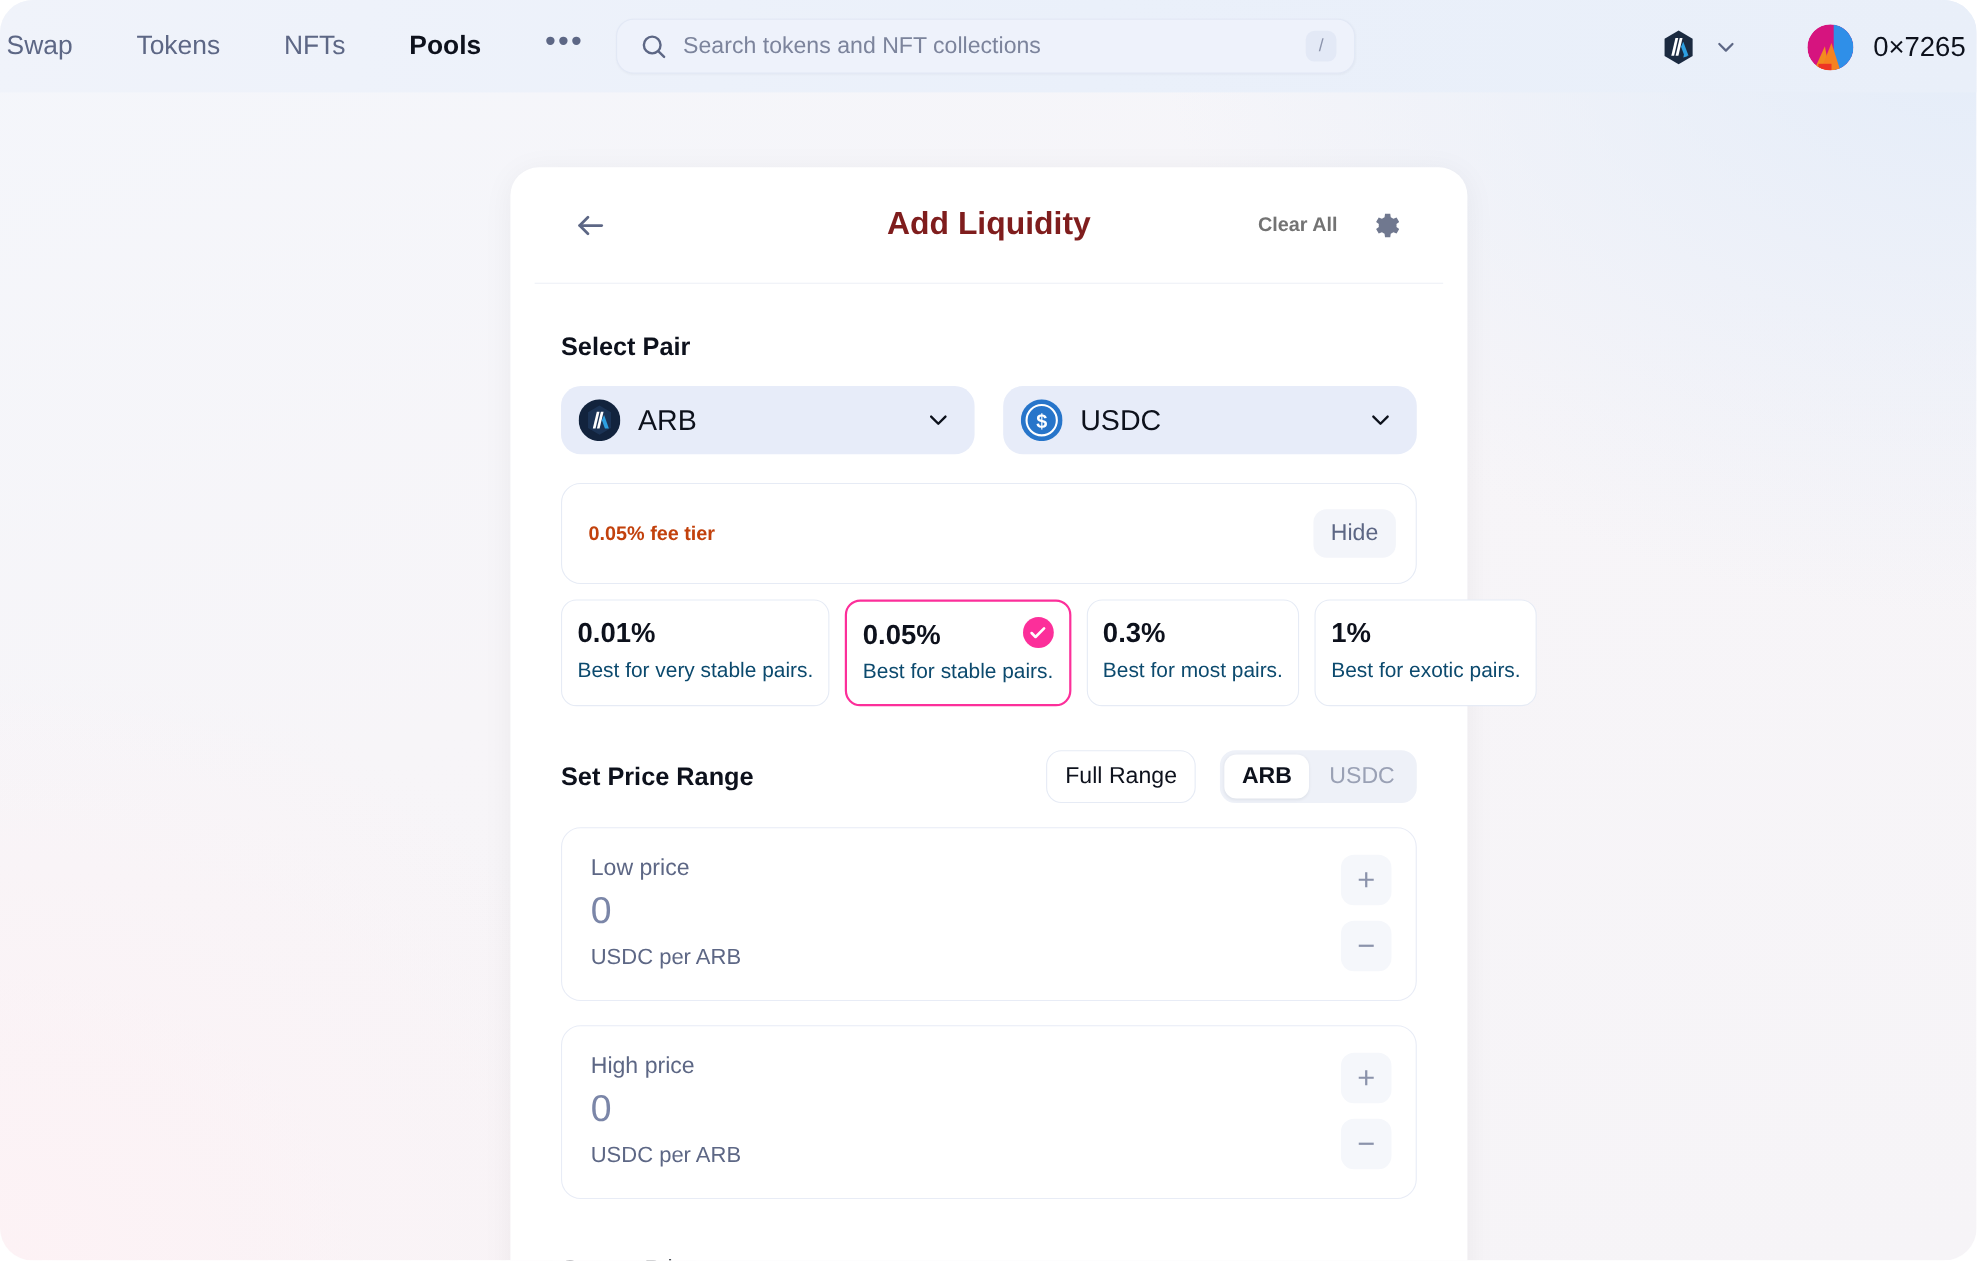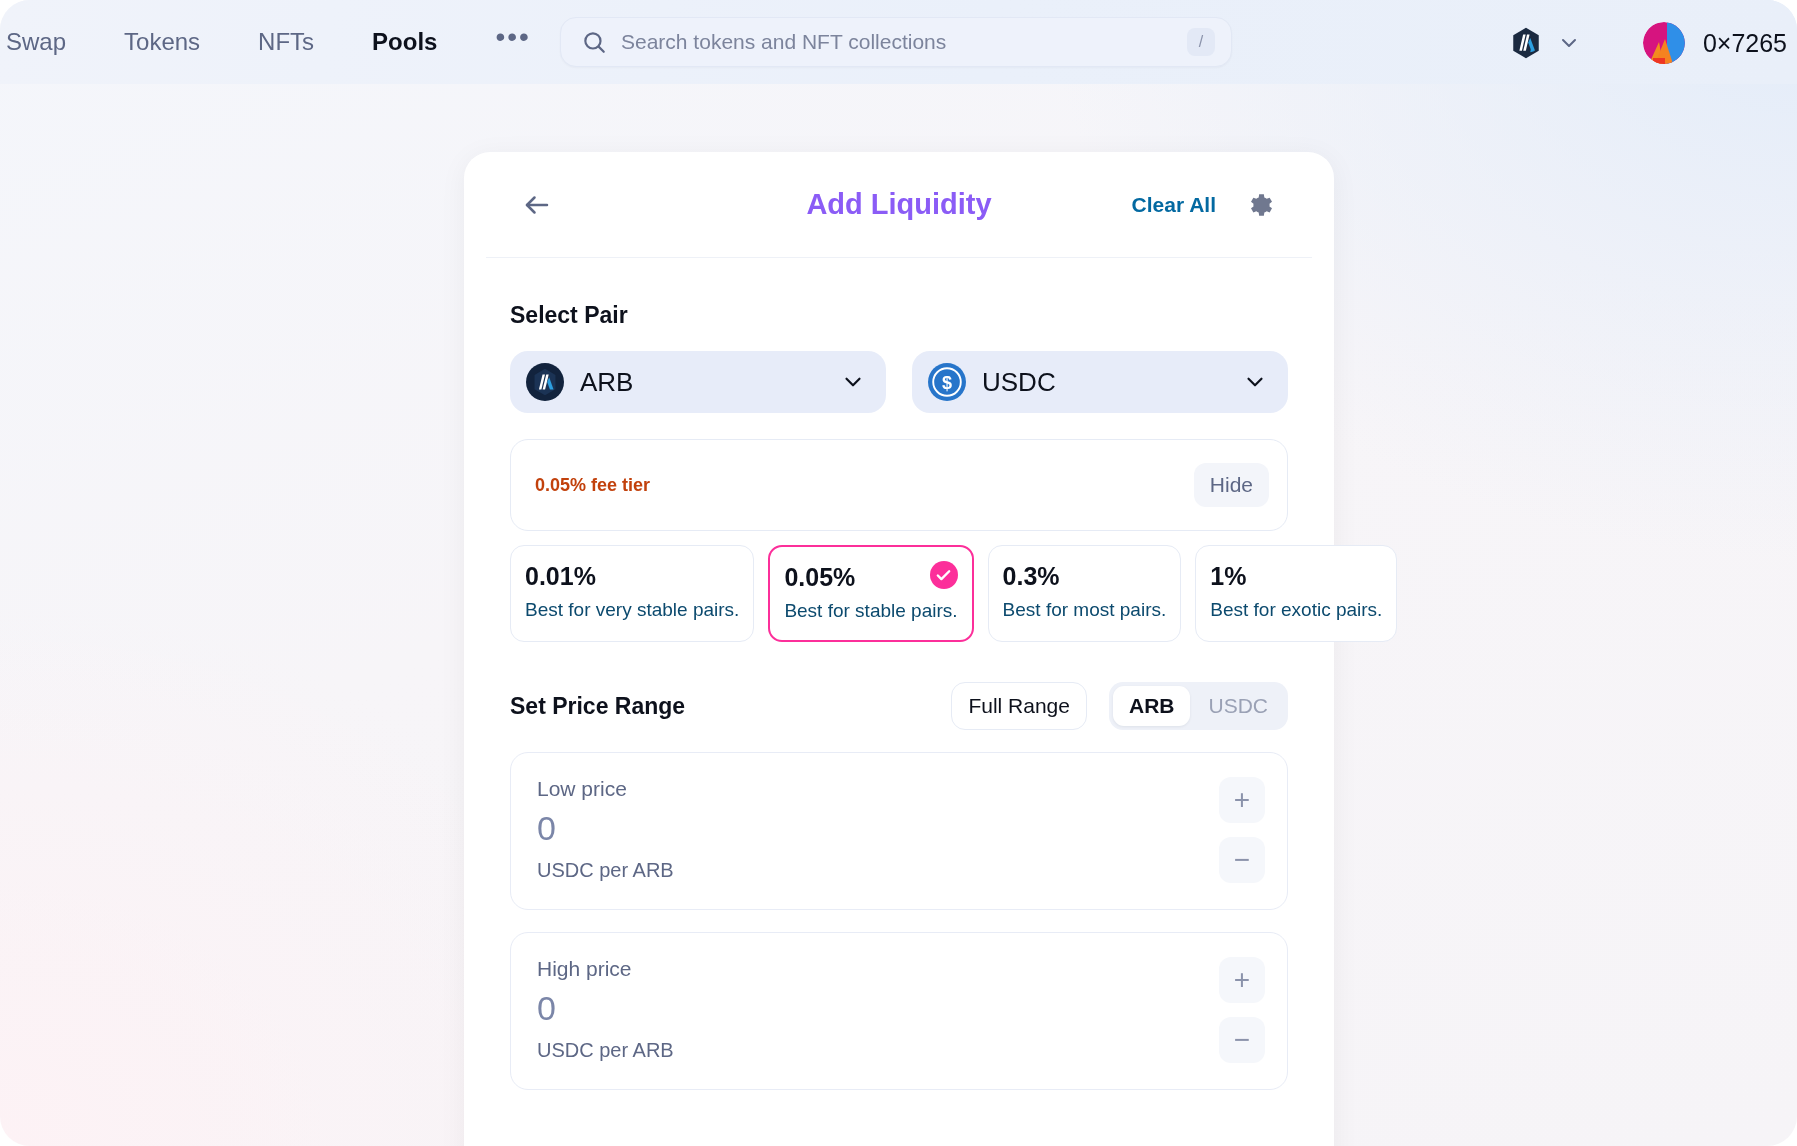--- a/index.html
+++ b/index.html
@@ -170,34 +170,34 @@
     display: flex; align-items: center; justify-content: center;
     color: #5d6785;
     cursor: pointer;
   }
   .card-title {
     position: absolute;
     left: 0; right: 0;
     text-align: center;
     font-size: 29px;
     font-weight: 600;
-    color: #8b5cf6;
+    color: #7f1d1d;
     pointer-events: none;
   }
   .head-actions {
     margin-left: auto;
     display: flex;
     align-items: center;
     gap: 26px;
     z-index: 2;
   }
   .clear-all {
-    font-size: 21px;
+    font-size: 18px;
     font-weight: 600;
-    color: #0369a1;
+    color: #737373;
     cursor: pointer;
     white-space: nowrap;
   }
   .gear-btn {
     width: 34px; height: 34px;
     display: flex; align-items: center; justify-content: center;
     color: #70788f;
     cursor: pointer;
   }
 

